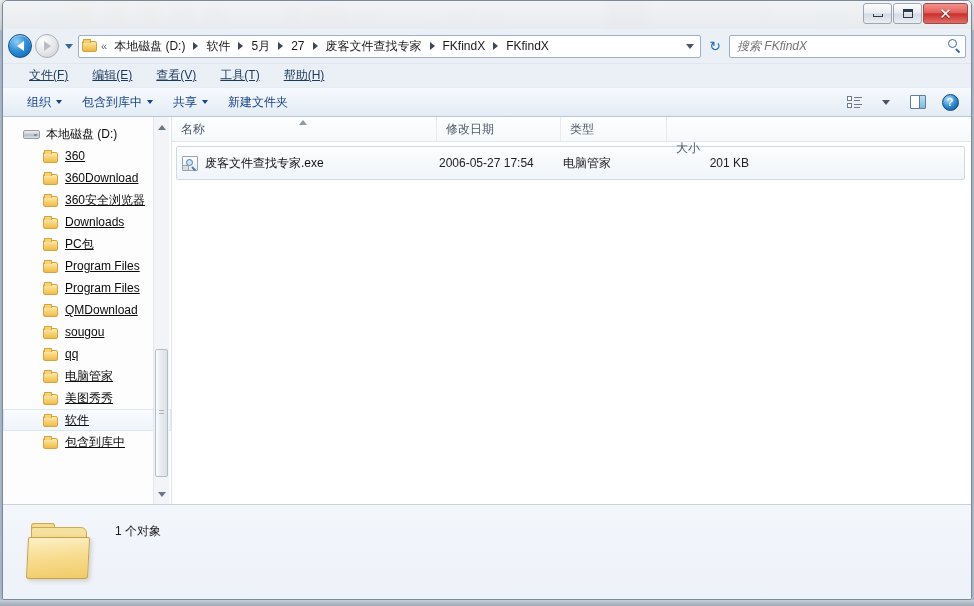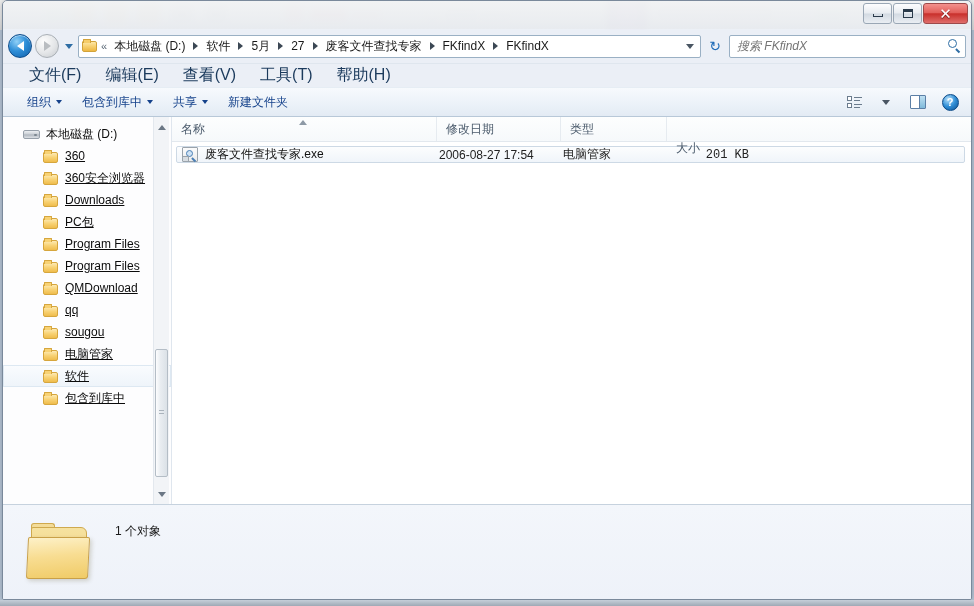--- a/index.html
+++ b/index.html
@@ -117,21 +117,21 @@
   }
   .mag-icon { width: 14px; height: 14px; flex: none; position: relative; }
   .mag-icon b { position:absolute; left:1px; top:0px; width:9px;height:9px;border:1.6px solid #2e6da4;border-radius:50%; }
   .mag-icon s { position:absolute; left:9px; top:9px; width:5px;height:1.8px;background:#2e6da4; transform:rotate(45deg); transform-origin: left center;}
 
   
   #menu-bar {
     height: 24px; display: flex; align-items: center; padding-left: 14px; gap: 0px;
     border-top: 1px solid #dfe6ee;
   }
-  .menu-item { padding: 3px 12px; color: #1b3a5c; font-size: 16px; cursor: pointer; }
+  .menu-item { padding: 3px 12px; color: #1b3a5c; font-size: 12px; cursor: pointer; text-decoration: underline; }
 
   
   #toolbar {
     height: 30px; display: flex; align-items: center; padding: 0 6px 0 14px;
     background: linear-gradient(180deg,#f7fafd 0%, #edf3f9 50%, #e3ebf4 100%);
     border-top: 1px solid #e6edf4;
     border-bottom: 1px solid #b8c8d8;
   }
   .tb-btn { display: flex; align-items: center; gap: 5px; padding: 4px 9px; color: #15428b; cursor: pointer; border:1px solid transparent; border-radius:2px; font-size:12px;}
   .tb-caret { width:0;height:0;border-left:3.5px solid transparent;border-right:3.5px solid transparent;border-top:4.5px solid #15428b; }
@@ -219,32 +219,32 @@
   .col.c-date { width: 124px; flex: none; }
   .col.c-type { width: 106px; flex: none; }
   .col.c-size { width: 86px; flex: none; margin-top: 31px; }
   .col.c-rest { flex: 1; border-right: none; }
   .sort-asc {
     position:absolute; left: 50%; top: 3px; margin-left:-5px;
     width:0;height:0;border-left:4px solid transparent;border-right:4px solid transparent;border-bottom:5px solid #8e9aa6;
   }
   #file-rows { padding-top: 4px; }
   .file-row {
-    height: 17px; margin: 0 6px 0 4px; display: flex; align-items: center;
+    height: 34px; margin: 0 6px 0 4px; display: flex; align-items: center;
     font-size: 12px; color: #111; cursor: pointer; border-radius: 2px;
   }
   .file-row.selected {
     background: linear-gradient(180deg,#fcfdfe,#f0f5fa);
     border: 1px solid #cdd9e5;
   }
   .cell { display: flex; align-items: center; overflow: hidden; white-space: nowrap; }
   .cell.name { width: 262px; flex: none; gap: 7px; padding-left: 5px; }
   .cell.date { width: 124px; flex: none; color:#222; }
   .cell.type { width: 106px; flex: none; color:#222; }
-  .cell.size { width: 84px; flex: none; justify-content: flex-end; padding-right: 4px; color:#222;font-family:Liberation Mono, monospace; }
+  .cell.size { width: 84px; flex: none; justify-content: flex-end; padding-right: 4px; color:#222; }
   .exe-icon { width:16px;height:15px;flex:none;position:relative;
     background: linear-gradient(180deg,#fbfbfb 0%, #ececec 100%);
     border:1px solid #9aa3ab; border-radius:1px;}
   .exe-icon b{position:absolute;left:3px;top:2px;width:7px;height:7px;border:1.4px solid #4a7fb5;border-radius:50%;background:#cfe3f5;}
   .exe-icon s{position:absolute;left:9px;top:9px;width:5px;height:1.8px;background:#4a7fb5;transform:rotate(45deg);transform-origin:left center;}
   .exe-icon u{position:absolute;left:0;bottom:0;width:6px;height:5px;background:#d8dde2;border-top:1px solid #9aa3ab;border-right:1px solid #9aa3ab;}
 
   
   #details-pane {
     height: 96px; display: flex; align-items: center; padding-left: 22px; gap: 22px;
@@ -433,20 +433,26 @@
         <div class="tree-row child">
           <span class="folder-icon">
               <i></i>
             </span>
           <span>360</span>
         </div>
         <div class="tree-row child">
           <span class="folder-icon">
               <i></i>
             </span>
+          <span>360Download</span>
+        </div>
+        <div class="tree-row child">
+          <span class="folder-icon">
+              <i></i>
+            </span>
           <span>360安全浏览器</span>
         </div>
         <div class="tree-row child">
           <span class="folder-icon">
               <i></i>
             </span>
           <span>Downloads</span>
         </div>
         <div class="tree-row child">
           <span class="folder-icon">
@@ -469,33 +475,39 @@
         <div class="tree-row child">
           <span class="folder-icon">
               <i></i>
             </span>
           <span>QMDownload</span>
         </div>
         <div class="tree-row child">
           <span class="folder-icon">
               <i></i>
             </span>
+          <span>sougou</span>
+        </div>
+        <div class="tree-row child">
+          <span class="folder-icon">
+              <i></i>
+            </span>
           <span>qq</span>
         </div>
         <div class="tree-row child">
           <span class="folder-icon">
               <i></i>
             </span>
-          <span>sougou</span>
-        </div>
-        <div class="tree-row child">
-          <span class="folder-icon">
-              <i></i>
-            </span>
           <span>电脑管家</span>
+        </div>
+        <div class="tree-row child">
+          <span class="folder-icon">
+              <i></i>
+            </span>
+          <span>美图秀秀</span>
         </div>
         <div class="tree-row child selected">
           <span class="folder-icon">
               <i></i>
             </span>
           <span>软件</span>
         </div>
         <div class="tree-row child">
           <span class="folder-icon">
               <i></i>
@@ -537,21 +549,21 @@
       <div id="file-rows">
         <div class="file-row selected">
           <span class="cell name">
             <span class="exe-icon">
                 <b></b>
                 <s></s>
                 <u></u>
               </span>
             <span>废客文件查找专家.exe</span>
           </span>
-          <span class="cell date">2006-08-27 17:54</span>
+          <span class="cell date">2006-05-27 17:54</span>
           <span class="cell type">电脑管家</span>
           <span class="cell size">201 KB</span>
         </div>
       </div>
     </div>
   </div>
 
   <div id="details-pane">
     <div class="big-folder">
       <span class="bf-tab"></span>

